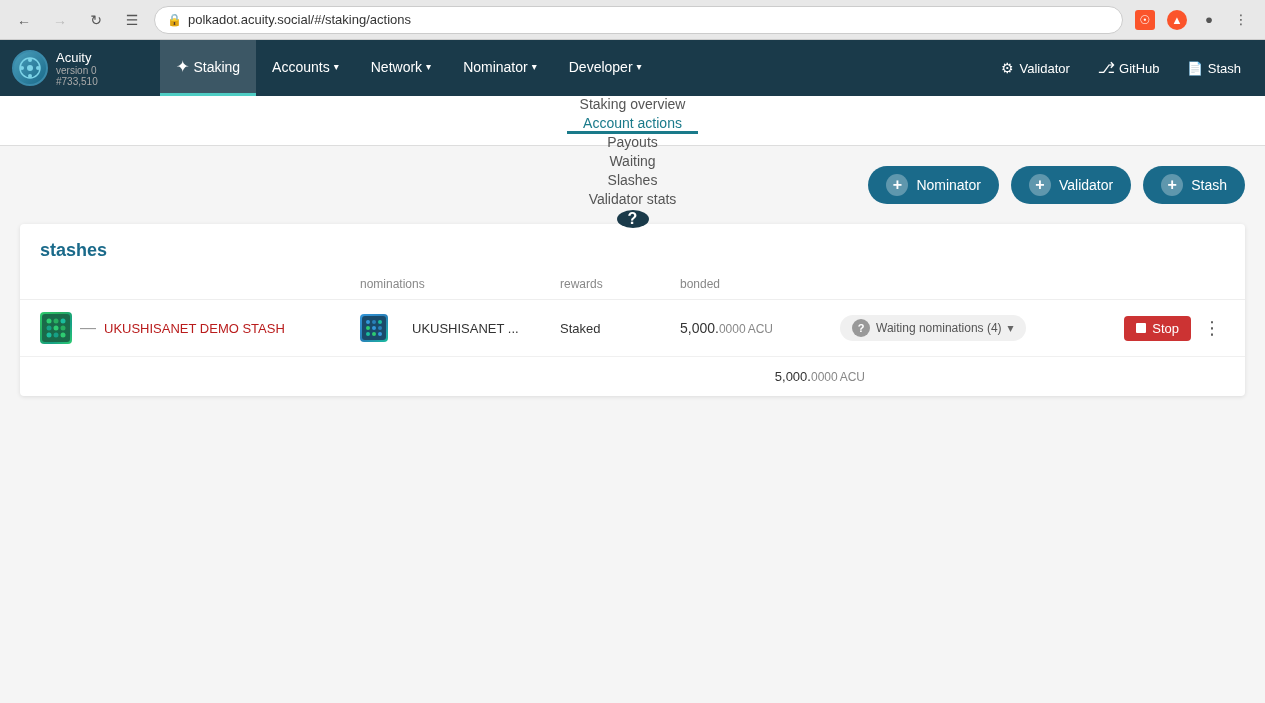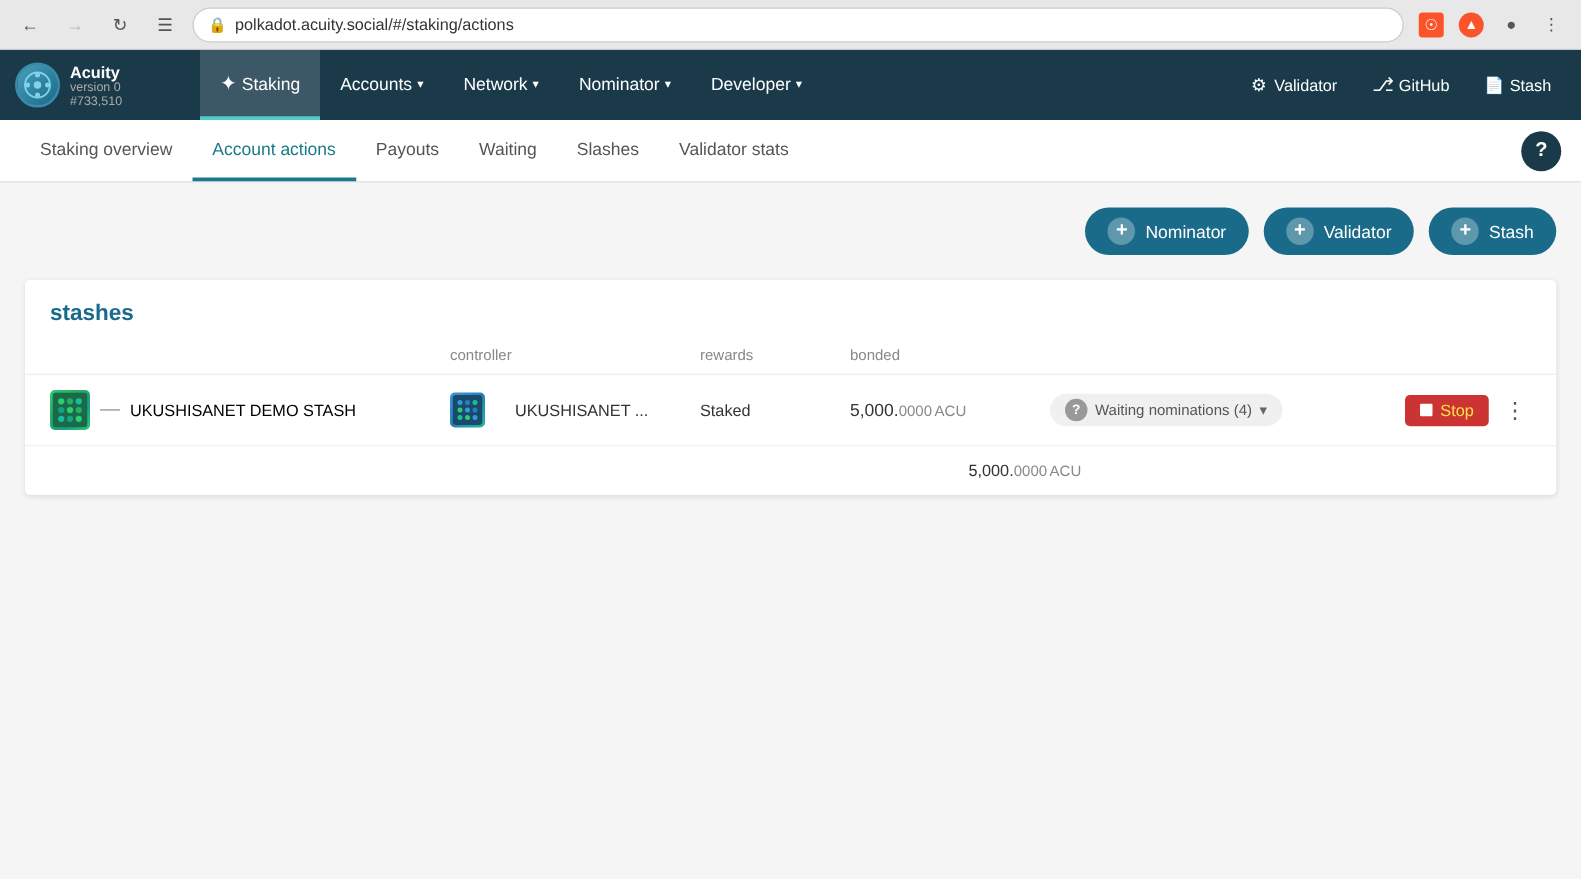--- a/index.html
+++ b/index.html
@@ -130,20 +130,21 @@
     }
 
     
     .sub-tabs {
       background: white;
       border-bottom: 1px solid #ddd;
       display: flex;
       align-items: center;
       padding: 0 16px;
       height: 50px;
+      flex-direction: column;
     }
     .sub-tab {
       display: flex;
       align-items: center;
       height: 100%;
       padding: 0 16px;
       font-size: 14px;
       color: #555;
       cursor: pointer;
       border-bottom: 3px solid transparent;
@@ -242,21 +243,21 @@
     }
     .identicon {
       width: 32px; height: 32px;
       border-radius: 4px;
       background: linear-gradient(135deg, #2ecc71, #27ae60, #16a085, #2ecc71);
       display: flex; align-items: center; justify-content: center;
     }
     .dash-icon { color: #999; font-size: 16px; }
     .stash-name {
       font-size: 13px;
-      color: #000000;
+      color: #b91c1c;
       font-weight: 500;
     }
 
     .controller-cell {
       display: flex;
       align-items: center;
       gap: 24px;
       flex: 0 0 200px;
     }
     .controller-identicon {
@@ -317,21 +318,21 @@
       display: flex;
       align-items: center;
       justify-content: flex-end;
       gap: 8px;
     }
     .stop-btn {
       display: flex;
       align-items: center;
       gap: 6px;
       background: #cc3333;
-      color: #fde047;
+      color: #ffffff;
       border: none;
       border-radius: 4px;
       padding: 5px 12px;
       cursor: pointer;
       font-size: 13px;
     }
     .stop-icon {
       width: 10px; height: 10px;
       background: white;
       border-radius: 1px;
@@ -403,21 +404,21 @@
       <svg width="24" height="24" viewBox="0 0 24 24" fill="none">
         <circle cx="12" cy="12" r="10" stroke="#7dd4e8" stroke-width="1.5" fill="none"></circle>
         <circle cx="12" cy="12" r="3" fill="#7dd4e8"></circle>
         <circle cx="12" cy="4" r="2" fill="#7dd4e8"></circle>
         <circle cx="12" cy="20" r="2" fill="#7dd4e8"></circle>
         <circle cx="4" cy="12" r="2" fill="#7dd4e8"></circle>
         <circle cx="20" cy="12" r="2" fill="#7dd4e8"></circle>
       </svg>
     </div>
     <div>
-      <div style="color:white;font-size:13px;font-weight:700;">Acuity</div>
+      <div style="color:white;font-size:13px;font-weight:400;">Acuity</div>
       <div style="color:#aaa;font-size:10px;">version 0</div>
       <div style="color:#aaa;font-size:10px;text-align:right;">#733,510</div>
     </div>
   </div>
 
   <div class="nav-items">
     <div class="nav-item active">
       <span class="staking-icon">✦</span>
       <span>Staking</span>
     </div>
@@ -497,21 +498,21 @@
     </button>
   </div>
 
   <div class="stashes-card">
     <div class="stashes-header">
       <div class="stashes-title">stashes</div>
     </div>
 
     <div class="table-header-row">
       <div class="col-stash"></div>
-      <div class="col-controller">controller</div>
+      <div class="col-controller">nominations</div>
       <div class="col-rewards">rewards</div>
       <div class="col-bonded">bonded</div>
       <div class="col-status"></div>
       <div class="col-actions"></div>
     </div>
 
     <div class="table-data-row">
 
       <div class="stash-identity">
         <div class="identicon">

